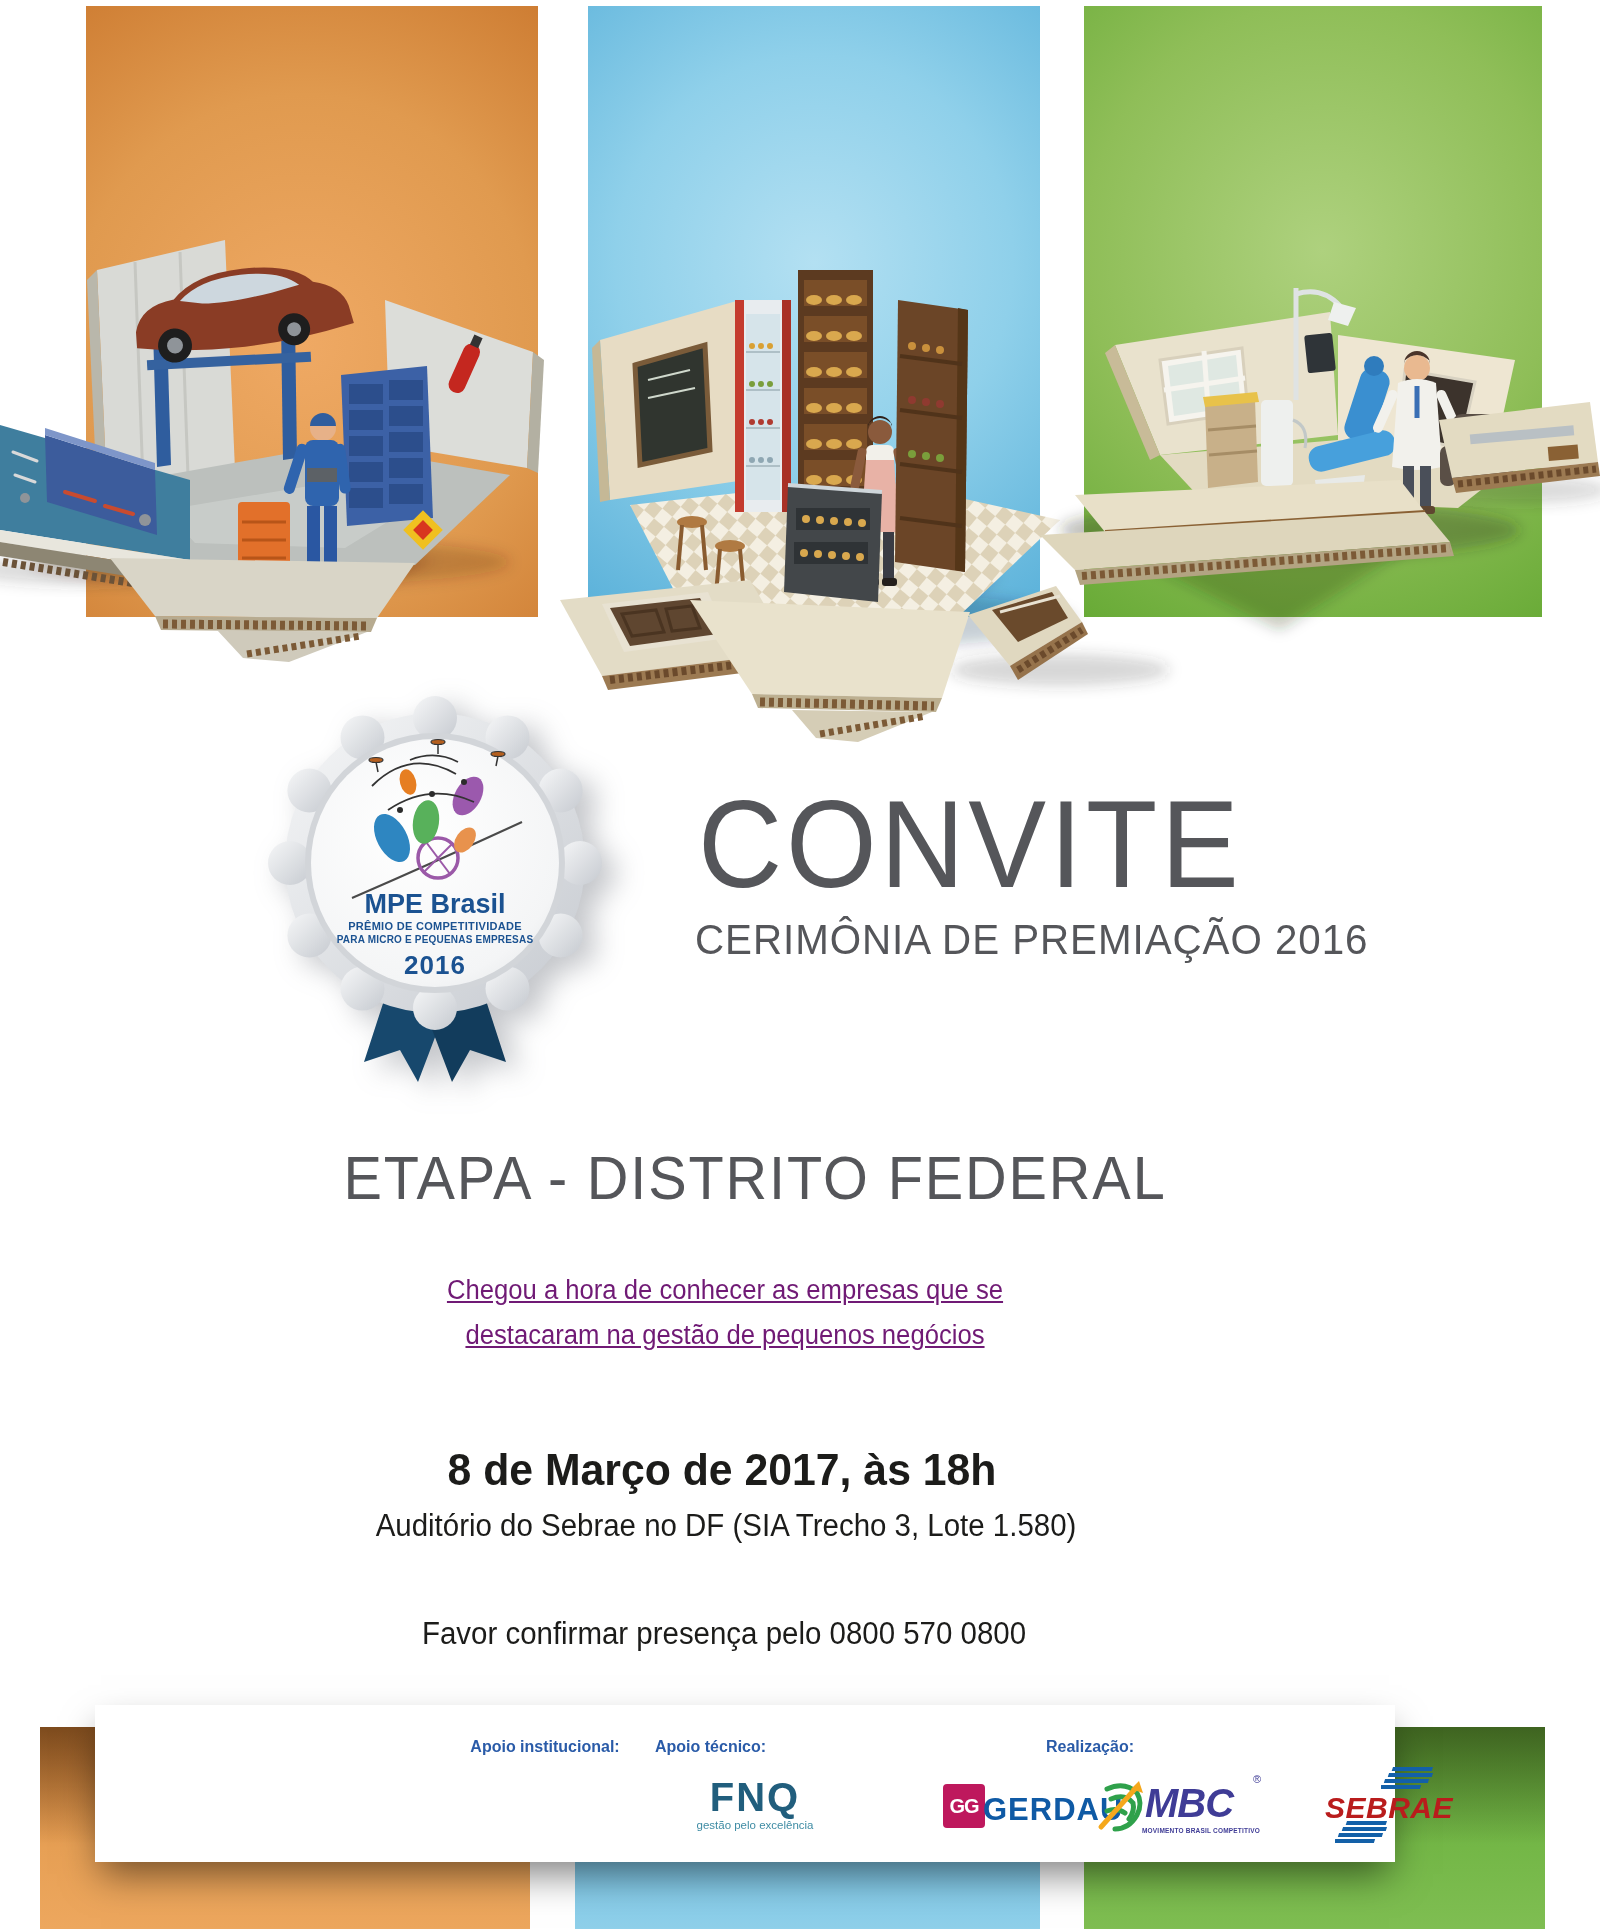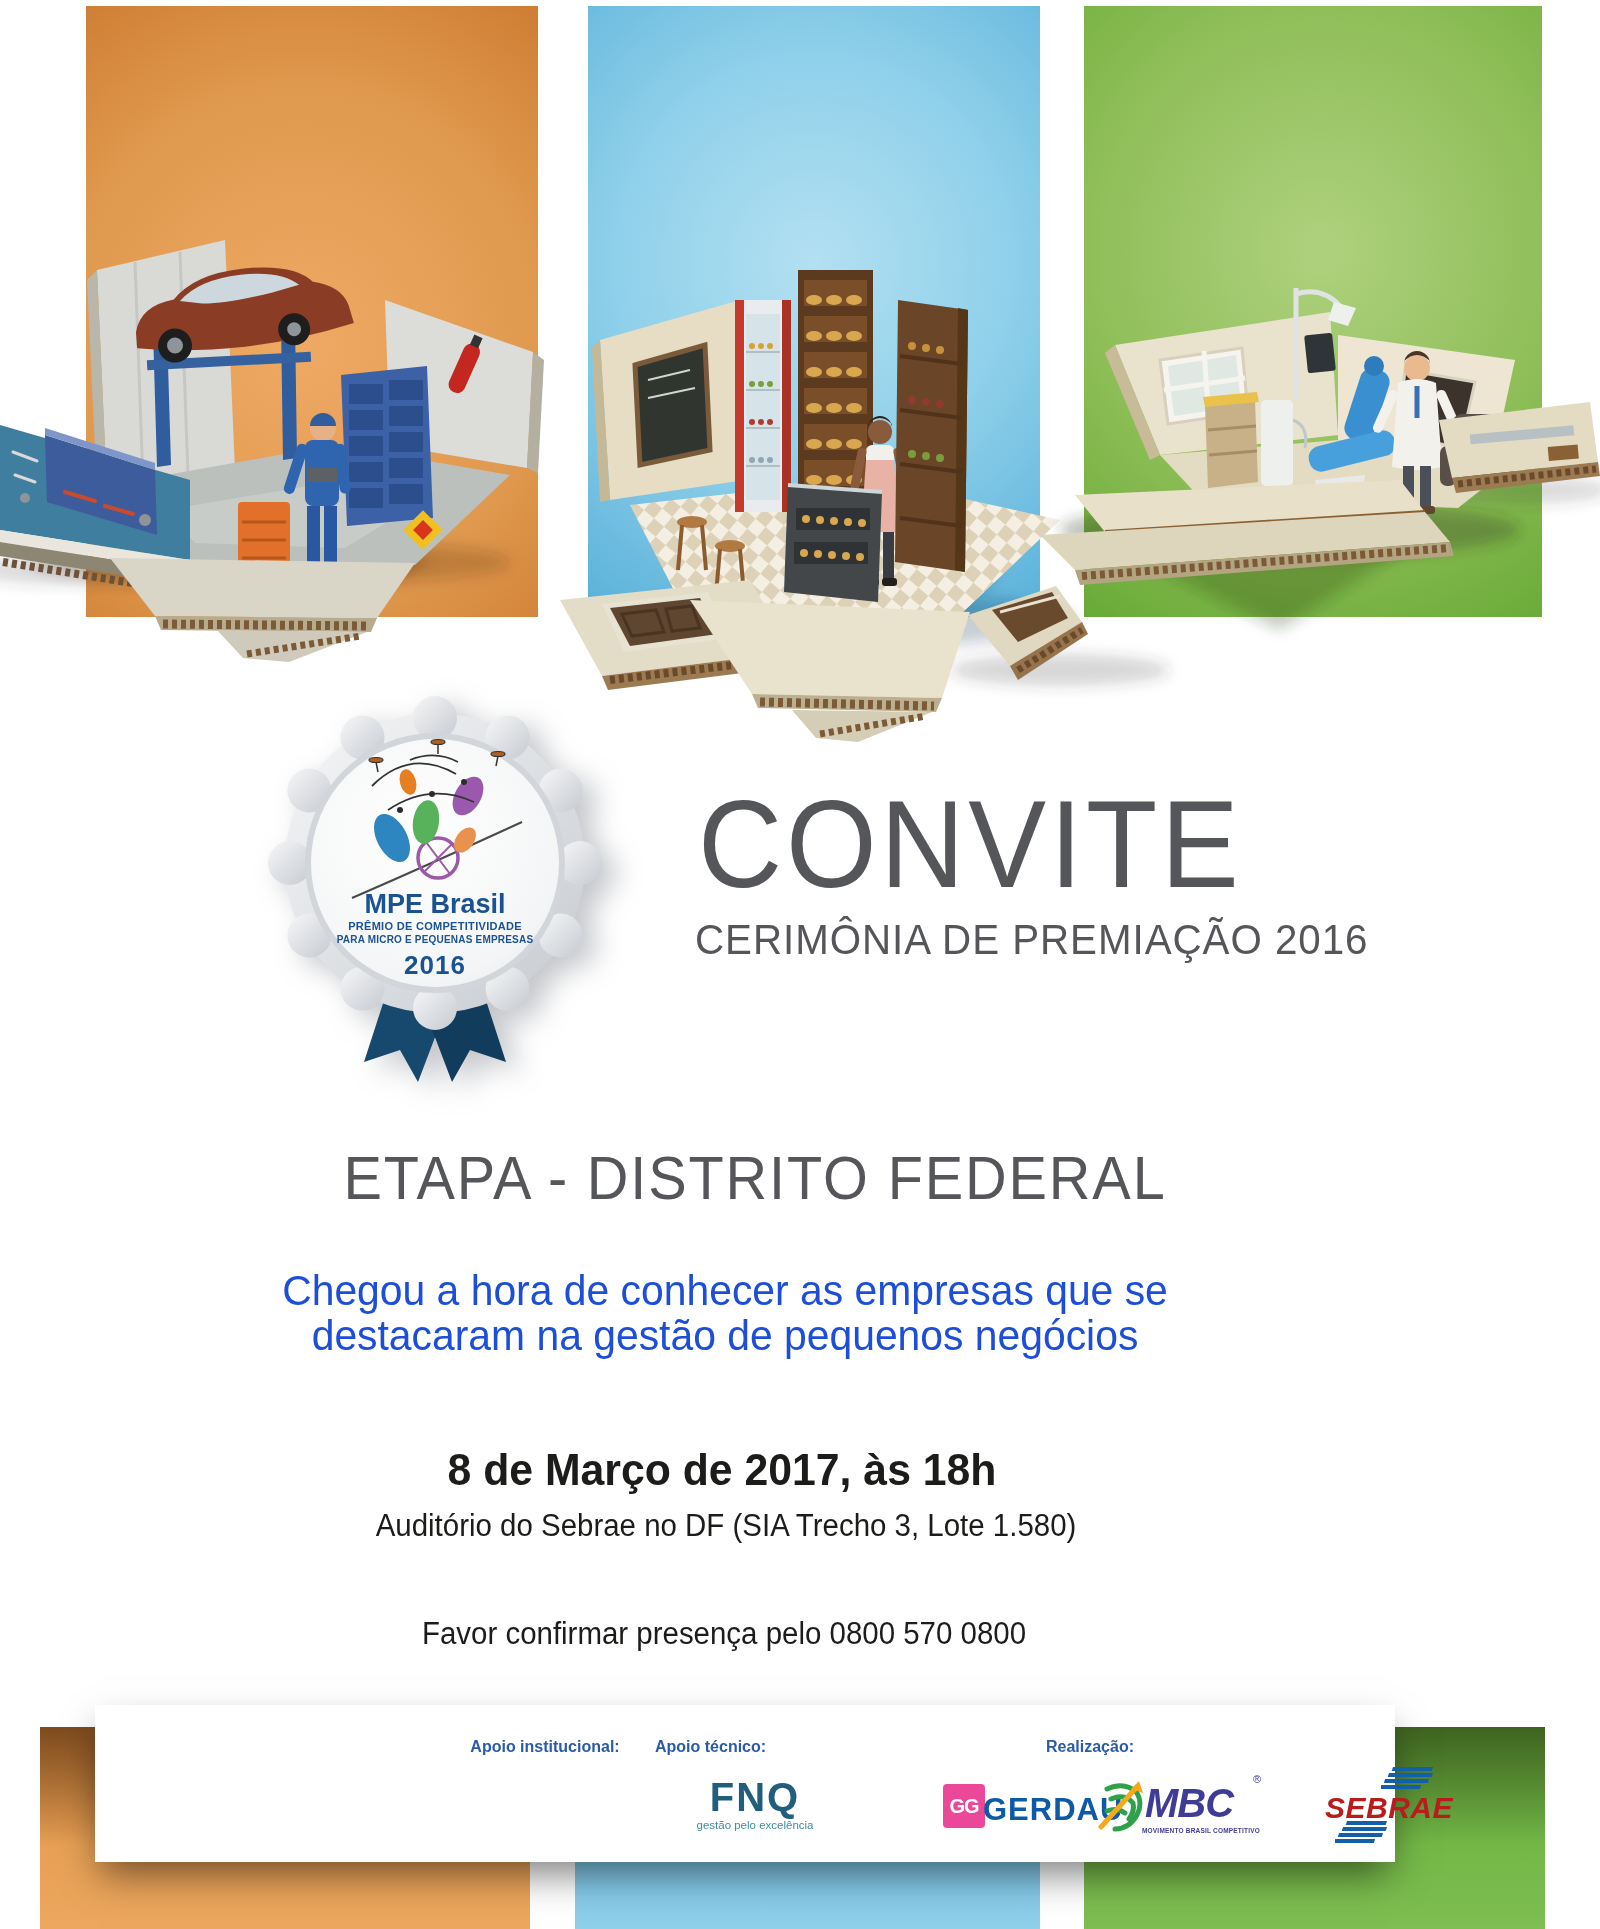--- a/index.html
+++ b/index.html
@@ -26,22 +26,22 @@
   .medal-sub2{font:bold 10px "Liberation Sans",sans-serif;letter-spacing:.2px;}
   .medal-year{font:bold 26px "Liberation Sans",sans-serif;letter-spacing:1px;}
   
   .convite{position:absolute;left:698px;top:782px;font-size:124px;line-height:1;color:#55565a;
      letter-spacing:4px;transform:scaleX(.94);transform-origin:left top;white-space:nowrap;}
   .subtitle{position:absolute;left:695px;top:916px;font-size:42px;color:#55565a;letter-spacing:1px;
      transform:scaleX(.96);transform-origin:left top;white-space:nowrap;}
   
   .stage{position:absolute;left:0;top:1142px;width:1510px;text-align:center;font-size:62px;
      color:#55565a;letter-spacing:2px;transform:scaleX(.93);white-space:nowrap;}
-  .intro{position:absolute;left:0;top:1268px;width:1450px;text-align:center;font-size:43px;
-     line-height:45px;color:#1d4ed8;}
+  .intro{position:absolute;left:0;top:1268px;width:1450px;text-align:center;font-size:27px;
+     line-height:45px;color:#701a75;text-decoration:underline;}
   .intro .ln{transform:scaleX(.95);}
   .datetime{position:absolute;left:0;top:1444px;width:1444px;text-align:center;font-size:45px;
      font-weight:bold;color:#1c1c1a;transform:scaleX(.95);white-space:nowrap;}
   .venue{position:absolute;left:0;top:1508px;width:1452px;text-align:center;font-size:31px;
      color:#1c1c1a;transform:scaleX(.95);white-space:nowrap;}
   .rsvp{position:absolute;left:0;top:1616px;width:1448px;text-align:center;font-size:31px;
      color:#1c1c1a;transform:scaleX(.95);white-space:nowrap;}
   
   .strip{position:absolute;top:1727px;height:202px;z-index:1;}
   .strip::after{content:"";position:absolute;inset:0;
@@ -61,21 +61,21 @@
   .qpc-rede{position:absolute;left:46px;top:0;font-size:23px;color:#121212;letter-spacing:1px;}
   .qpc-name{position:absolute;left:46px;top:24px;font-size:28px;font-weight:bold;color:#121212;}
   .qpc-tags{position:absolute;left:0;top:62px;width:110px;text-align:right;font-size:6.5px;
      font-weight:bold;line-height:8.5px;color:#1a1a1a;letter-spacing:.2px;}
   
   .fnq{position:absolute;left:600px;top:72px;width:120px;text-align:center;}
   .fnq-name{font-size:40px;line-height:40px;font-weight:bold;color:#215e7d;letter-spacing:2px;}
   .fnq-tag{margin-top:2px;font-size:11.5px;color:#3f8ca4;}
   
   .gerdau{position:absolute;left:848px;top:75px;width:250px;height:60px;}
-  .gerdau-emblem{position:absolute;left:0;top:4px;width:42px;height:44px;background:#ec4899;
+  .gerdau-emblem{position:absolute;left:0;top:4px;width:42px;height:44px;background:#be185d;
      border-radius:4px;color:#fff;font-weight:bold;font-size:20px;letter-spacing:-1px;
      display:flex;align-items:center;justify-content:center;}
   .gerdau-name{position:absolute;left:40px;top:12px;font-size:31px;font-weight:bold;color:#0f5aa5;
      letter-spacing:1px;}
   
   .mbc{position:absolute;left:998px;top:66px;width:175px;height:70px;}
   .mbc-map{position:absolute;left:0;top:6px;}
   .mbc-name{position:absolute;left:52px;top:10px;font-size:40px;font-weight:bold;font-style:italic;
      color:#3f3c96;letter-spacing:-1px;}
   .mbc-reg{position:absolute;left:160px;top:2px;font-size:11px;color:#3f3c96;}

